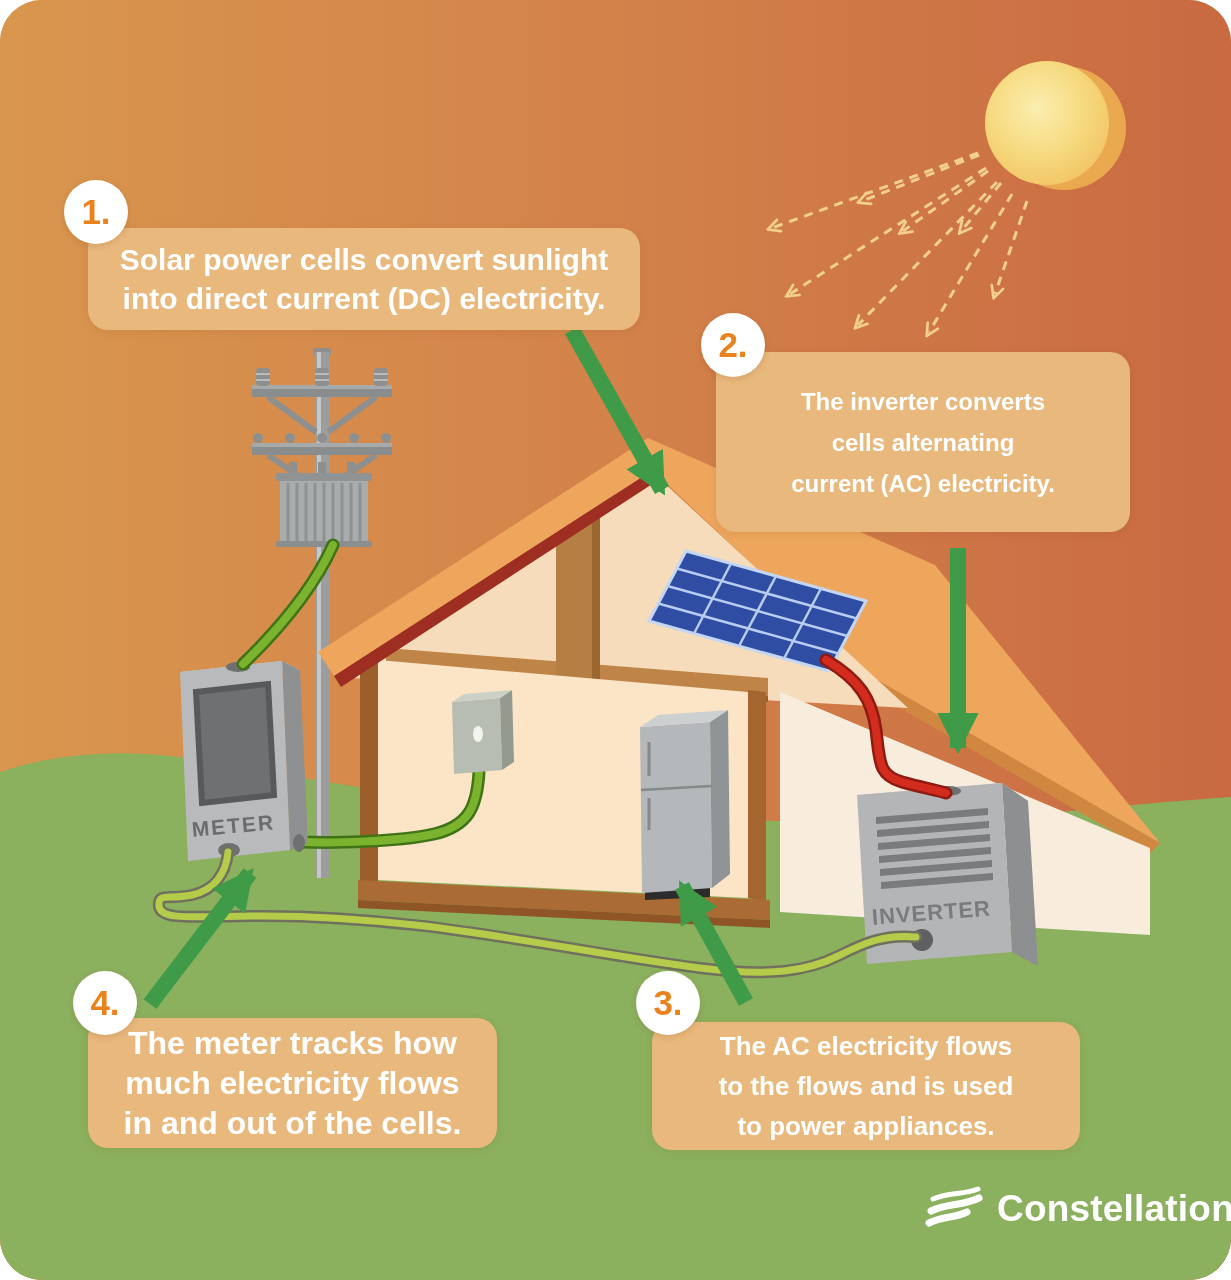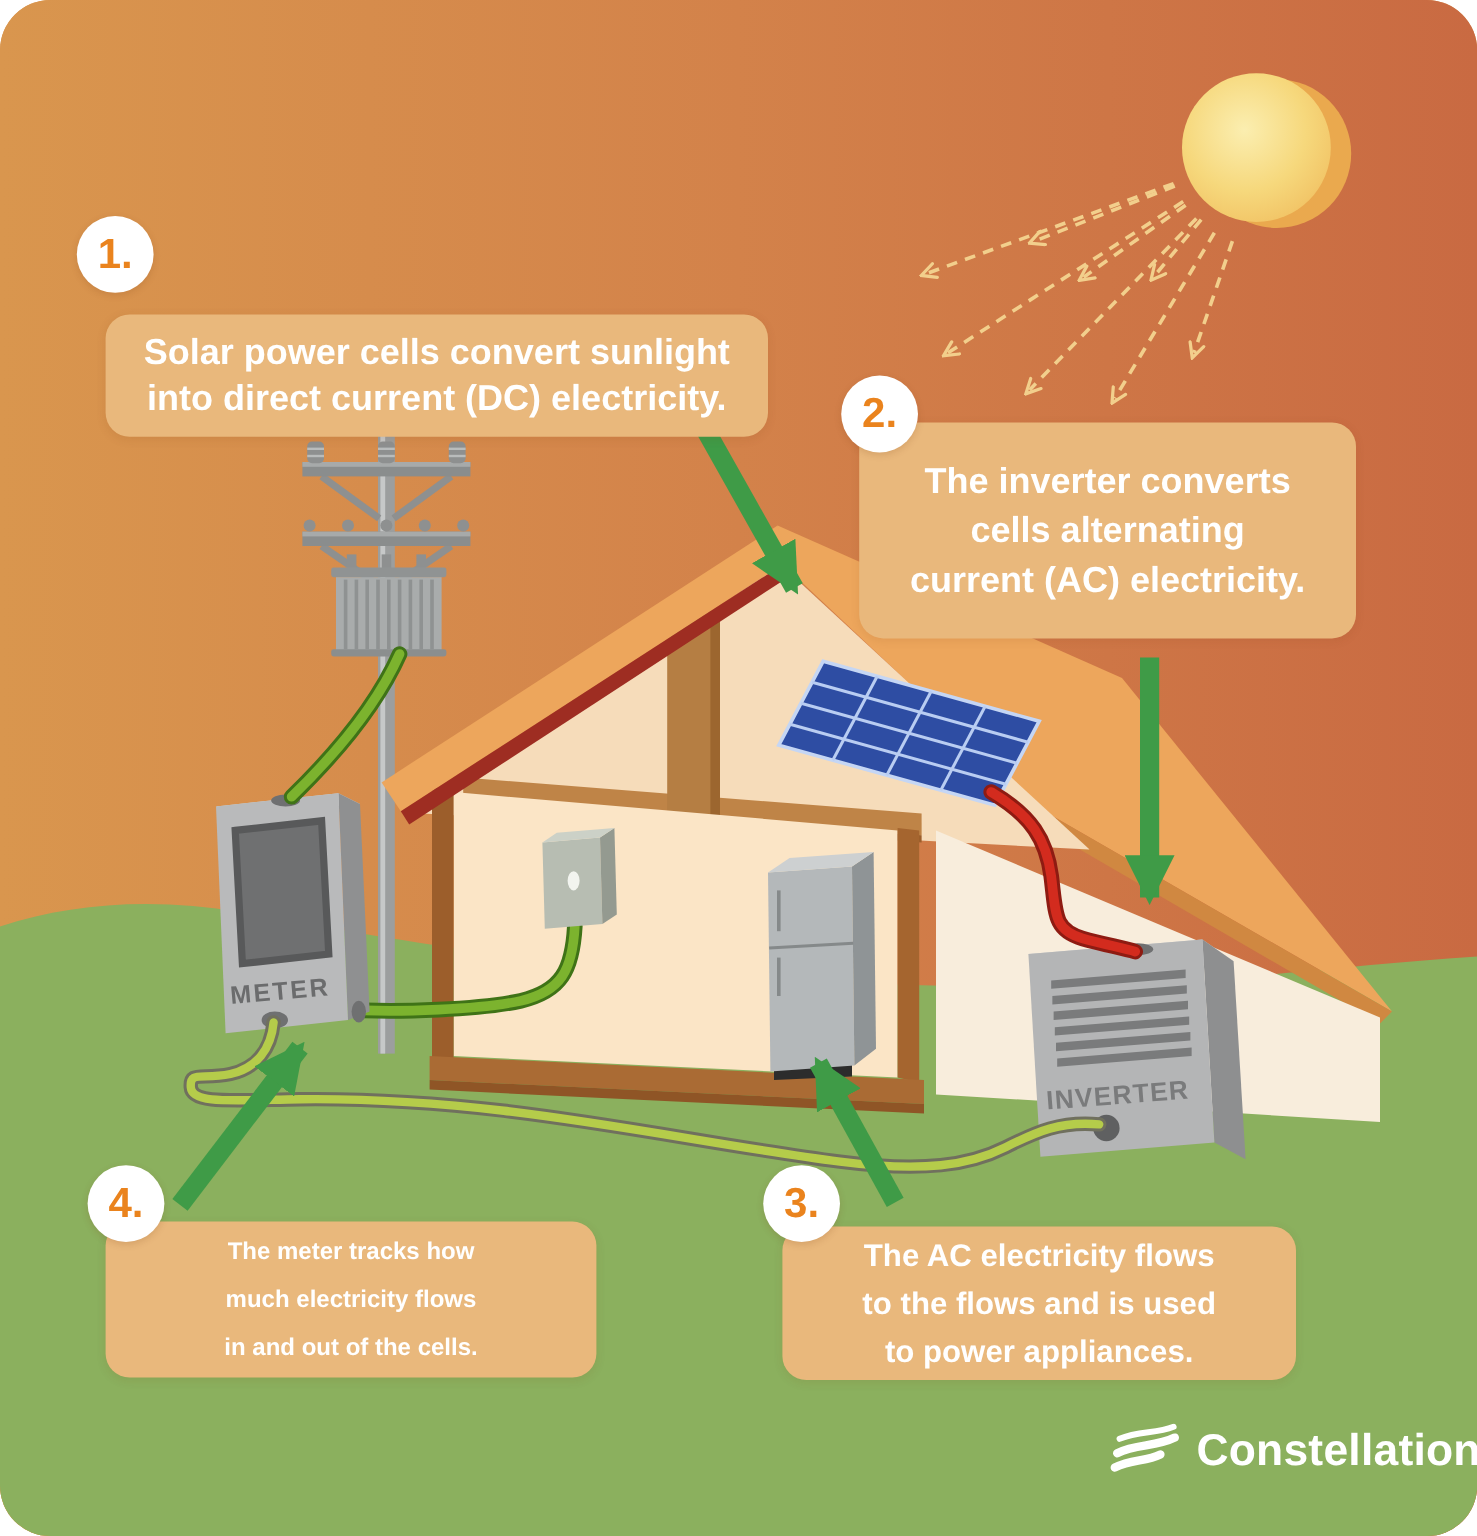--- a/index.html
+++ b/index.html
@@ -16,24 +16,24 @@
     letter-spacing:0.5px;
     text-shadow:0 3px 8px rgba(100,45,10,0.22);
   }
   .callout {
     position:absolute; background:#e9b87c; border-radius:20px;
     color:#ffffff; font-weight:700; text-align:center;
     display:flex; flex-direction:column; justify-content:center;
     box-shadow:0 2px 8px rgba(120,60,20,0.10);
   }
   .callout .line { display:block; }
-  #callout1 { left:88px;  top:228px;  width:552px; height:102px; font-size:30px; line-height:39px;margin-top:34px; }
-  #callout2 { left:716px; top:352px;  width:414px; height:180px; font-size:30px; line-height:41px; }
+  #callout1 { left:88px;  top:228px;  width:552px; height:102px; font-size:30px; line-height:39px; }
+  #callout2 { left:716px; top:352px;  width:414px; height:180px; font-size:24px; line-height:41px; }
   #callout3 { left:652px; top:1022px; width:428px; height:128px; font-size:26px; line-height:40px; }
-  #callout4 { left:88px;  top:1018px; width:409px; height:130px; font-size:20px; line-height:40px; }
+  #callout4 { left:88px;  top:1018px; width:409px; height:130px; font-size:32px; line-height:40px; }
   .badge {
     position:absolute; width:64px; height:64px; border-radius:50%;
     background:#ffffff; color:#ea831d; font-size:35px; font-weight:800;
     display:flex; align-items:center; justify-content:center;
     box-shadow:0 2px 6px rgba(120,60,20,0.18);
     z-index:5;
   }
   #badge1 { left:64px;  top:180px; }
   #badge2 { left:701px; top:313px; }
   #badge3 { left:636px; top:971px; }

